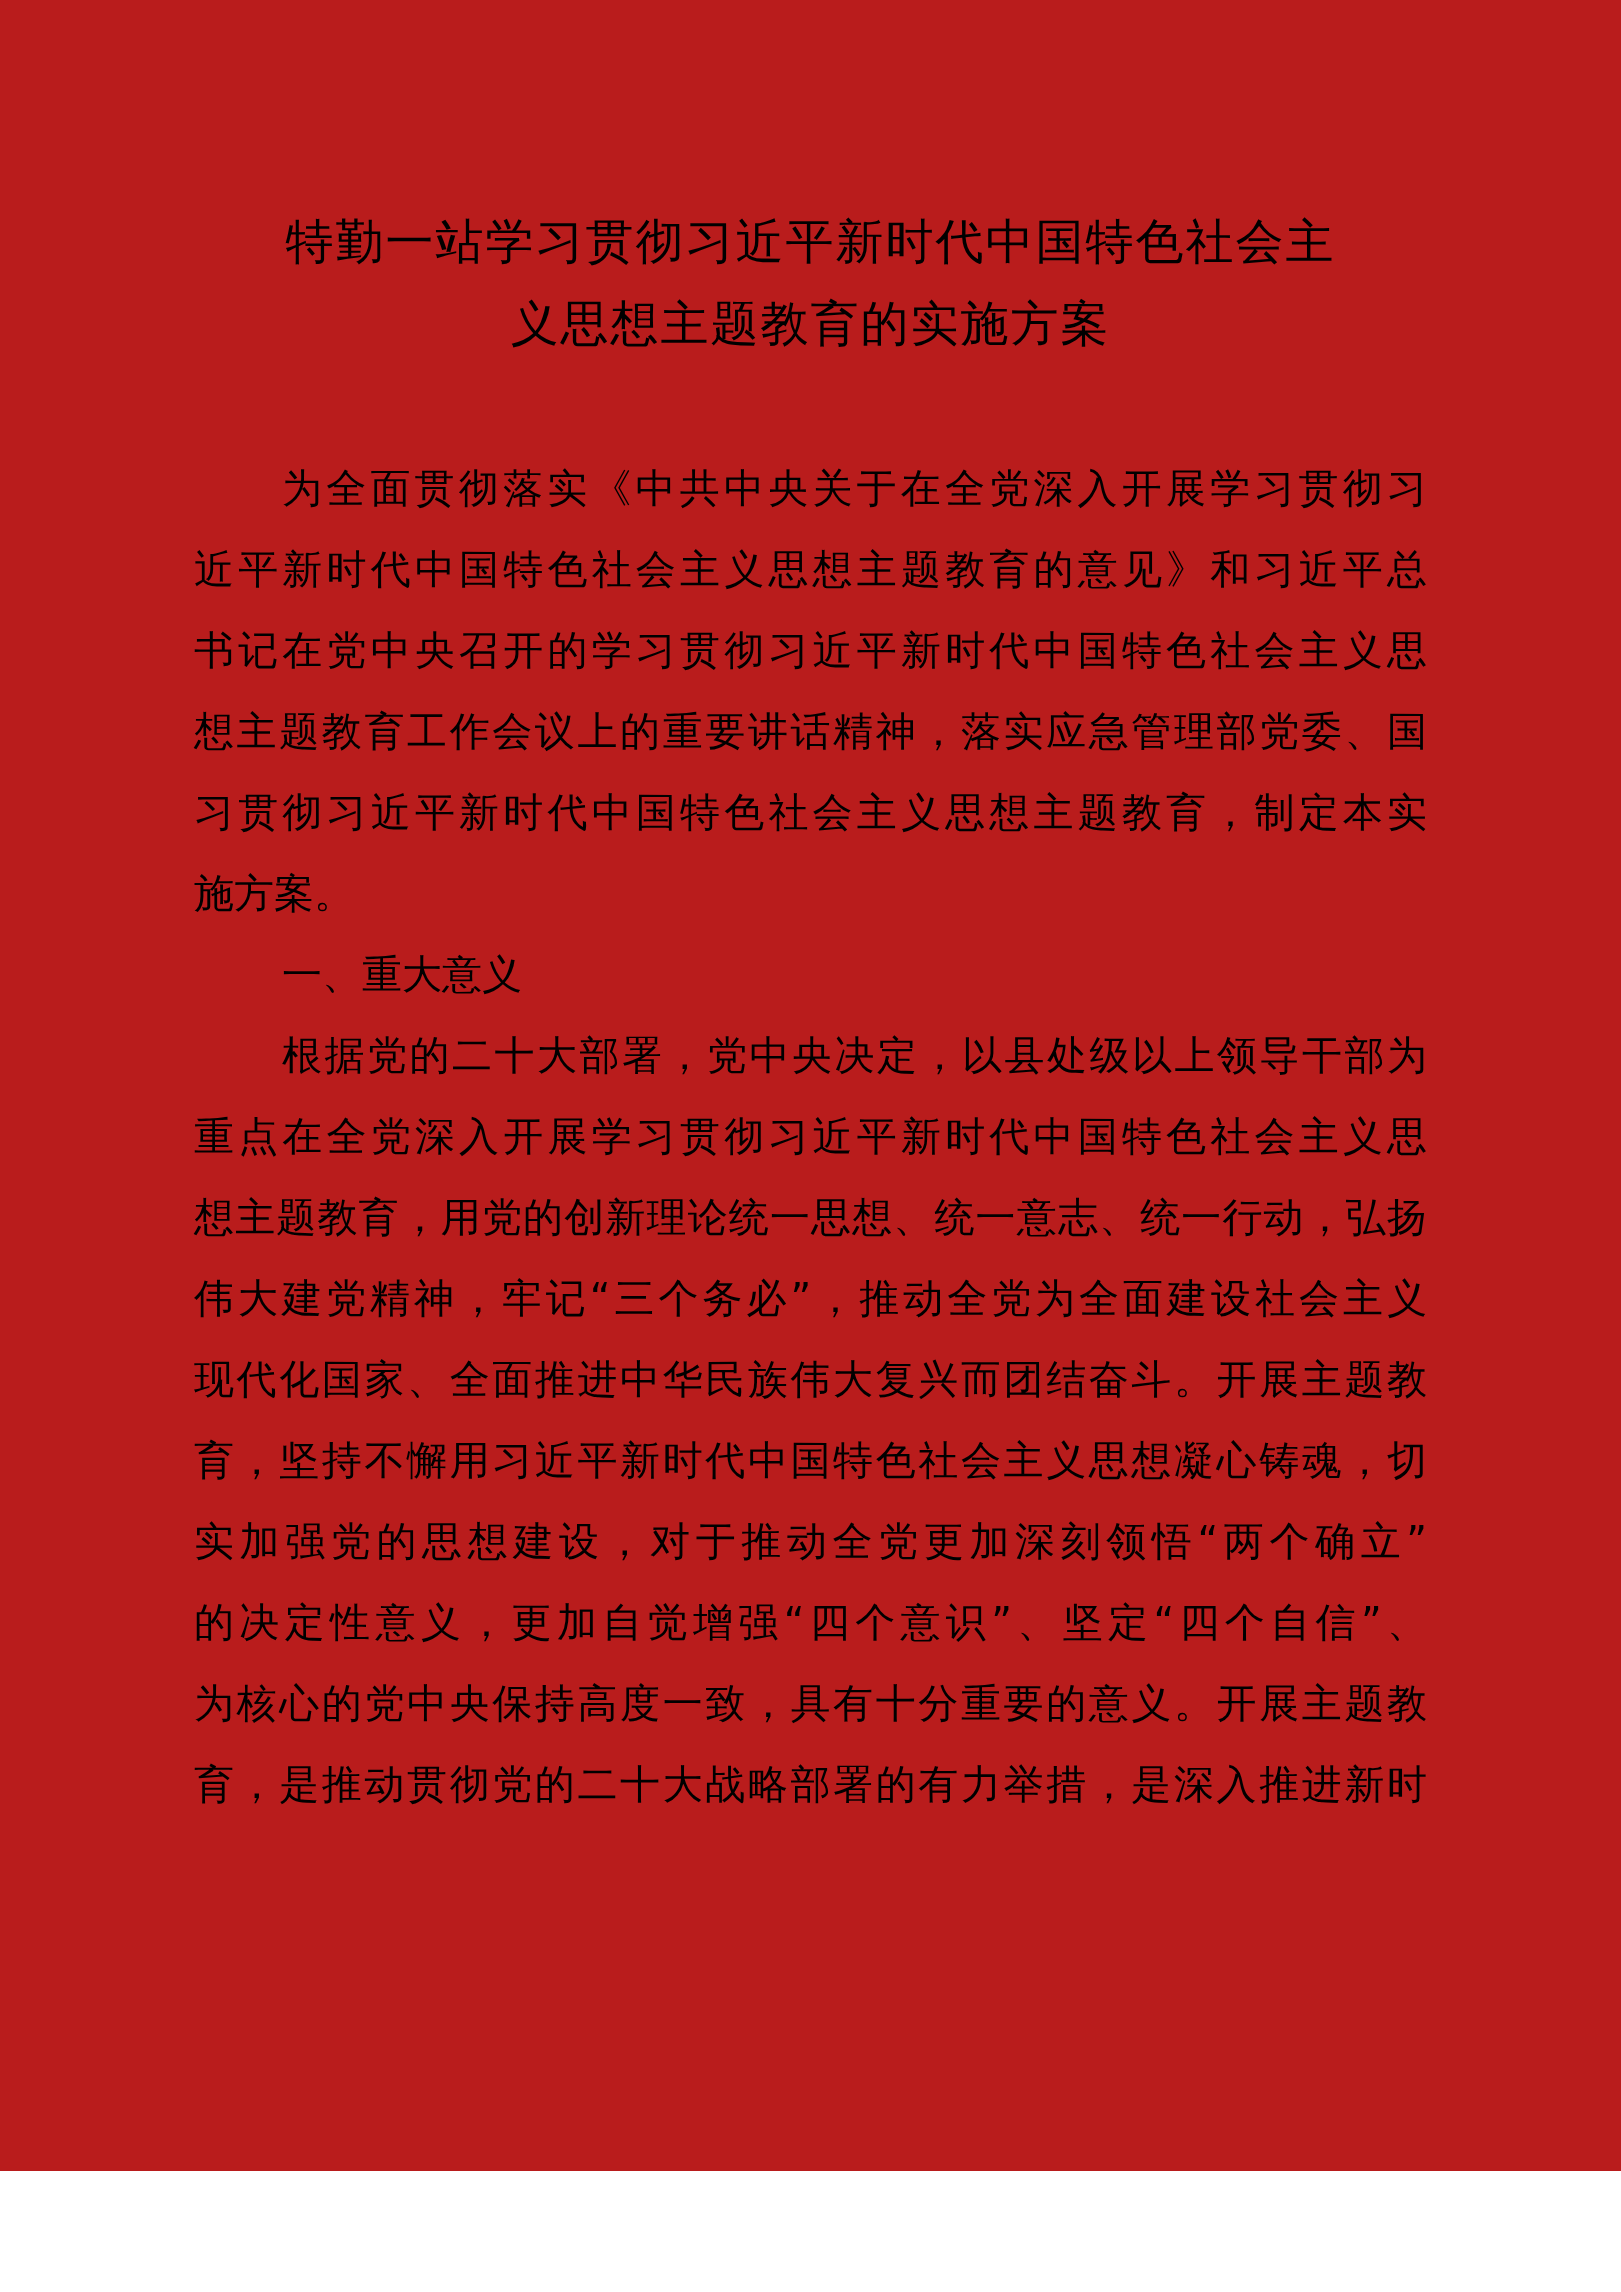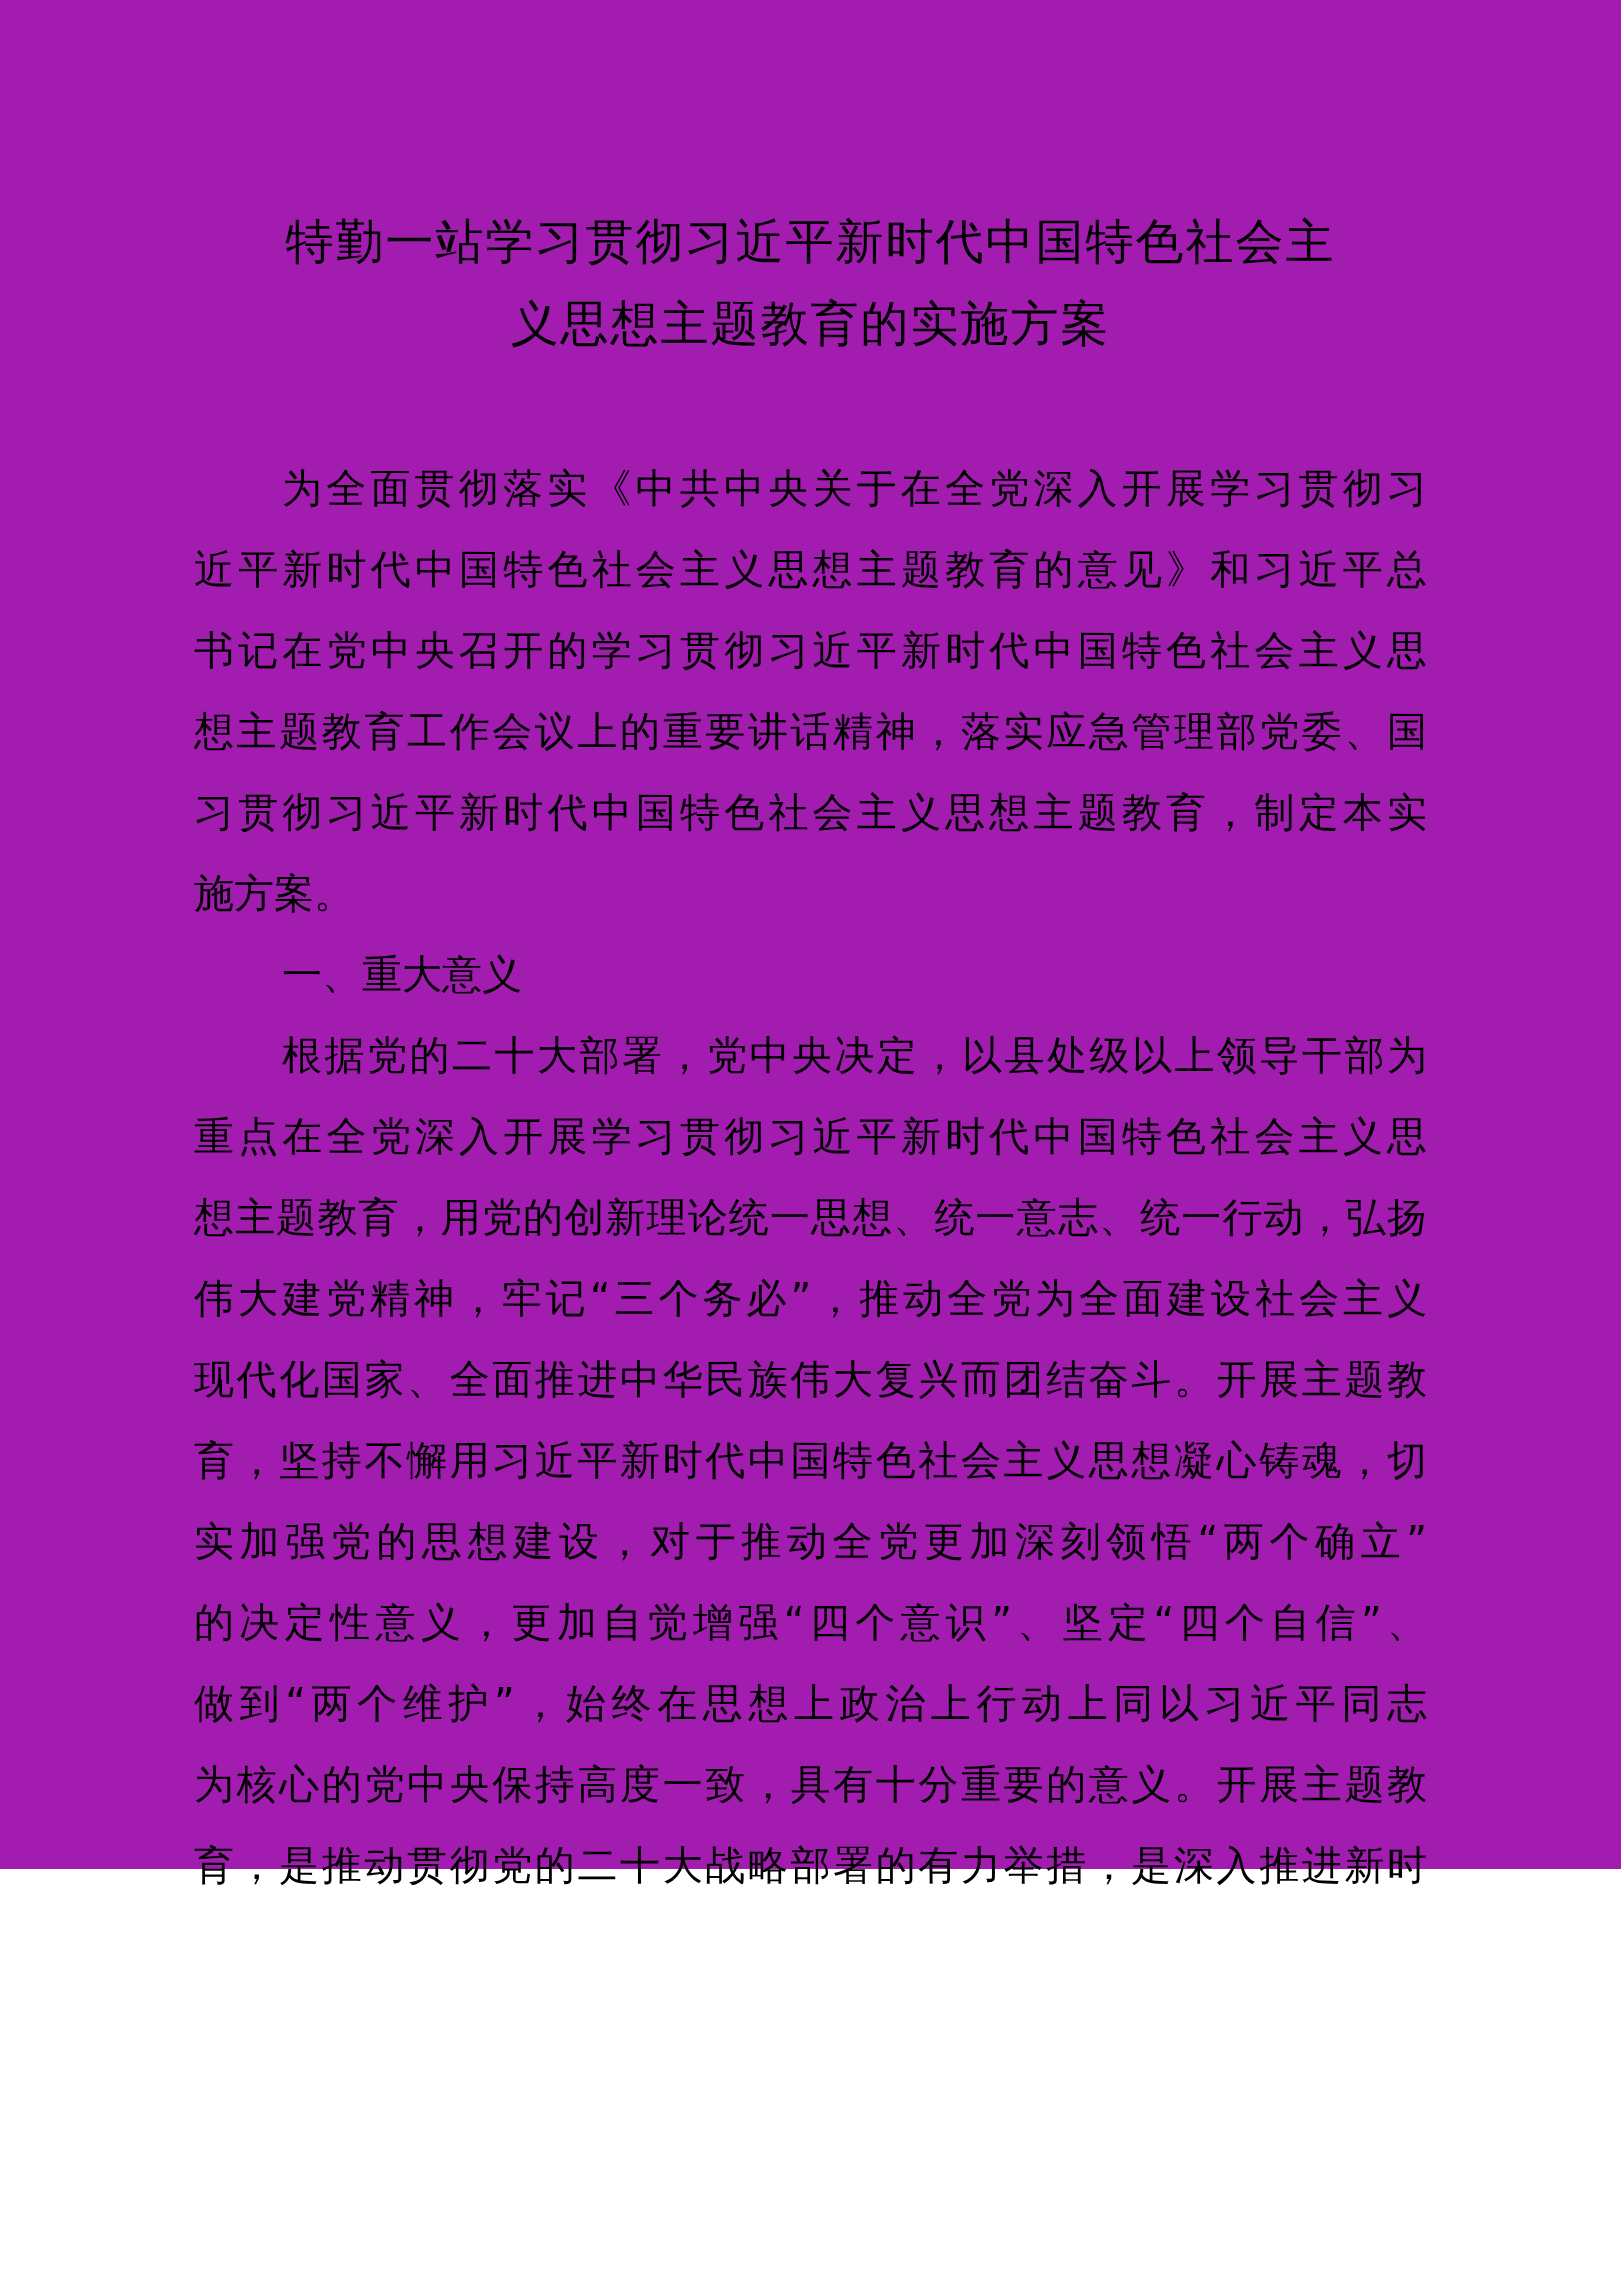--- a/index.html
+++ b/index.html
@@ -13,22 +13,22 @@
       position: relative;
       overflow: hidden;
       font-family: "DejaVu Sans", "Liberation Sans", sans-serif;
       color: #000000;
     }
     .page {
       position: absolute;
       left: 0;
       top: 0;
       width: 1621px;
-      height: 1869px;
-      background: #a21caf;
+      height: 2171px;
+      background: #b91c1c;
     }
     .title {
       position: absolute;
       left: 147px;
       width: 1327px;
       text-align: center;
       font-size: 48px;
       line-height: 82px;
       top: 200px;
       letter-spacing: 2px;
@@ -92,20 +92,19 @@
 
     <div>
       <span class="line indent">根据党的二十大部署，党中央决定，以县处级以上领导干部为</span>
       <span class="line">重点在全党深入开展学习贯彻习近平新时代中国特色社会主义思</span>
       <span class="line">想主题教育，用党的创新理论统一思想、统一意志、统一行动，弘扬</span>
       <span class="line">伟大建党精神，牢记“三个务必”，推动全党为全面建设社会主义</span>
       <span class="line">现代化国家、全面推进中华民族伟大复兴而团结奋斗。开展主题教</span>
       <span class="line">育，坚持不懈用习近平新时代中国特色社会主义思想凝心铸魂，切</span>
       <span class="line">实加强党的思想建设，对于推动全党更加深刻领悟“两个确立”</span>
       <span class="line">的决定性意义，更加自觉增强“四个意识”、坚定“四个自信”、</span>
-      <span class="line">做到“两个维护”，始终在思想上政治上行动上同以习近平同志</span>
       <span class="line">为核心的党中央保持高度一致，具有十分重要的意义。开展主题教</span>
       <span class="line">育，是推动贯彻党的二十大战略部署的有力举措，是深入推进新时</span>
     </div>
 
   </div>
 </div>
 
 
 </body></html>

